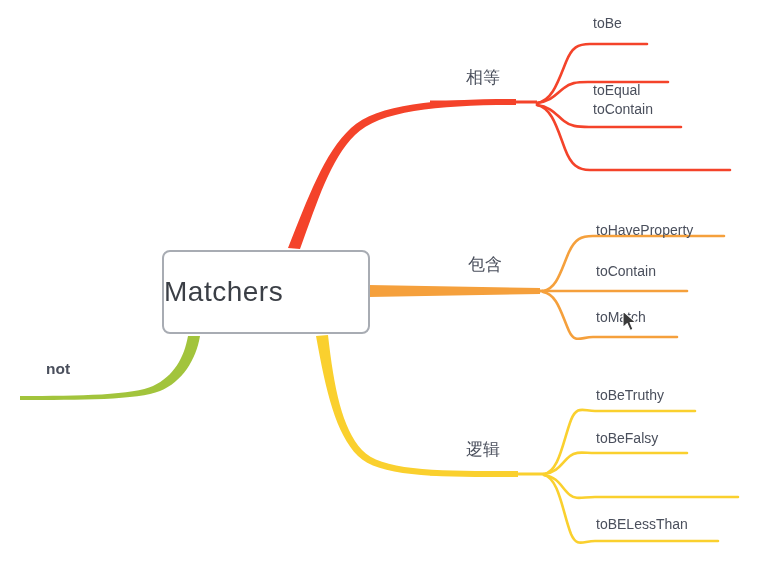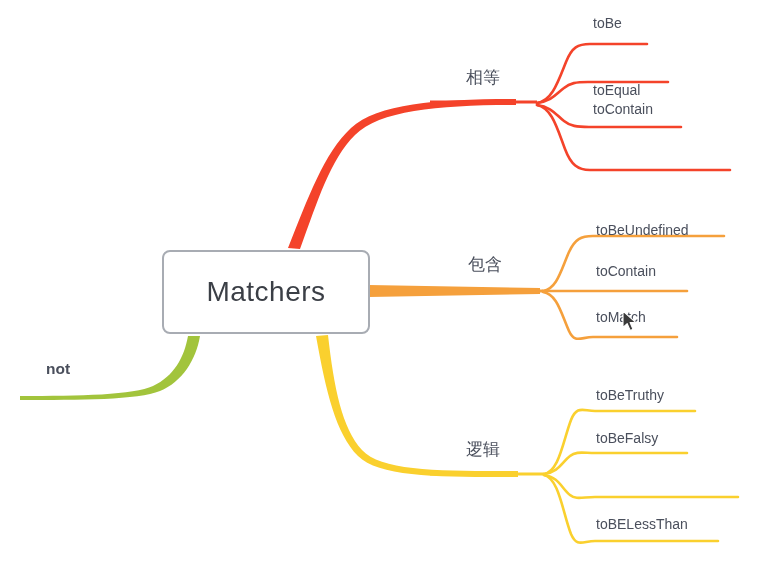--- a/index.html
+++ b/index.html
@@ -29,21 +29,21 @@
     left: 162px;
     top: 250px;
     width: 208px;
     height: 84px;
     box-sizing: border-box;
     border: 2px solid #a8acb3;
     border-radius: 8px;
     background: #ffffff;
     display: flex;
     align-items: center;
-    justify-content: center;
+    justify-content: flex-start;
     z-index: 5;
   }
   .center-node-label {
     font-size: 28px;
     color: #3b3f46;
     letter-spacing: 0.5px;
     font-weight: 400;
   }
   .node-label {
     position: absolute;
@@ -121,21 +121,21 @@
 
   <div class="node-label not-label" style="left:46px; top:360px;">not</div>
 
   <div class="node-label leaf-label" style="left:593px; top:15px;">toBe</div>
 
   <div class="node-label leaf-label" style="left:593px; top:58px;margin-top:24px;">toEqual</div>
 
   <div class="node-label leaf-label" style="left:593px; top:101px;">toContain</div>
 
 
-  <div class="node-label leaf-label" style="left:596px; top:222px;">toBeUndefined</div>
+  <div class="node-label leaf-label" style="left:596px; top:222px;">toHaveProperty</div>
 
   <div class="node-label leaf-label" style="left:596px; top:263px;">toContain</div>
 
   <div class="node-label leaf-label" style="left:596px; top:309px;">toMatch</div>
 
   <div class="node-label leaf-label" style="left:596px; top:387px;">toBeTruthy</div>
 
   <div class="node-label leaf-label" style="left:596px; top:430px;">toBeFalsy</div>
 
 

